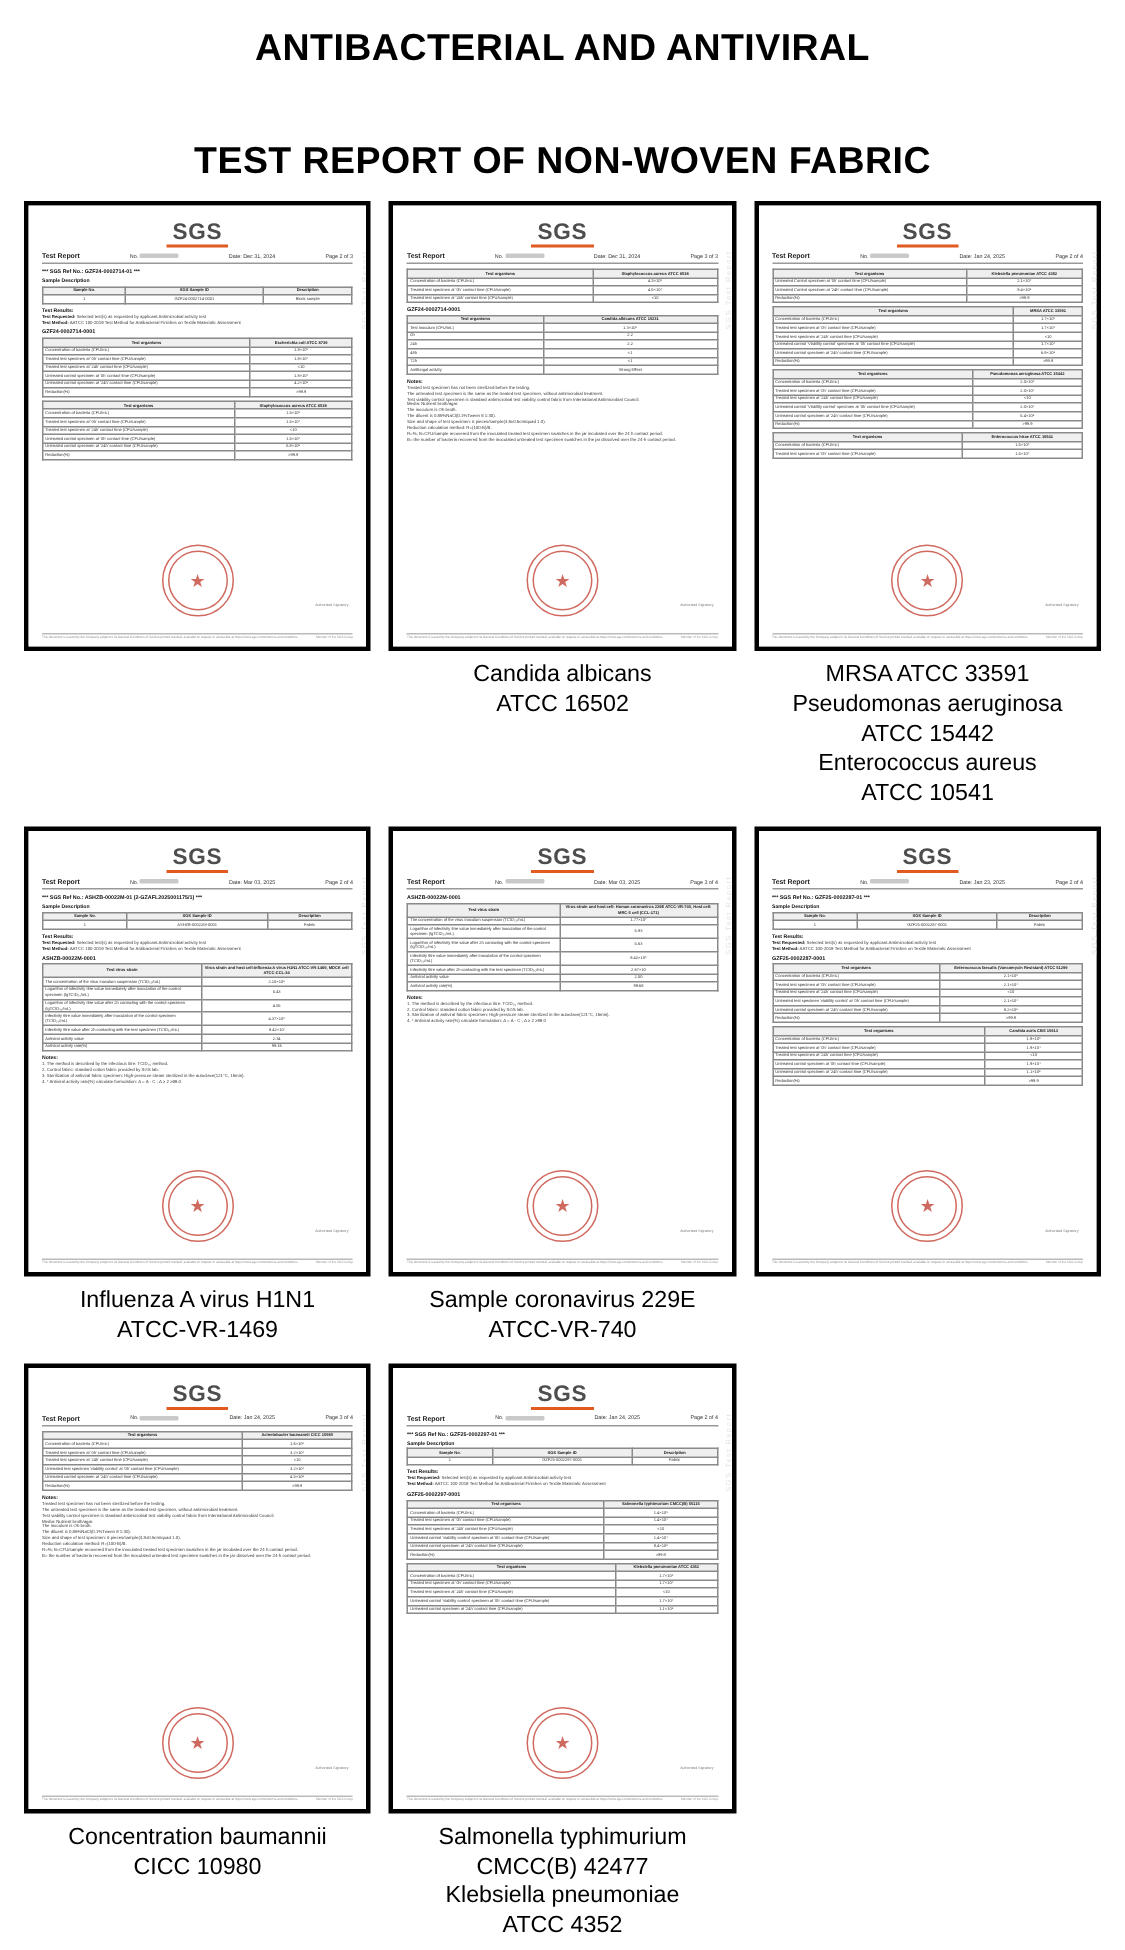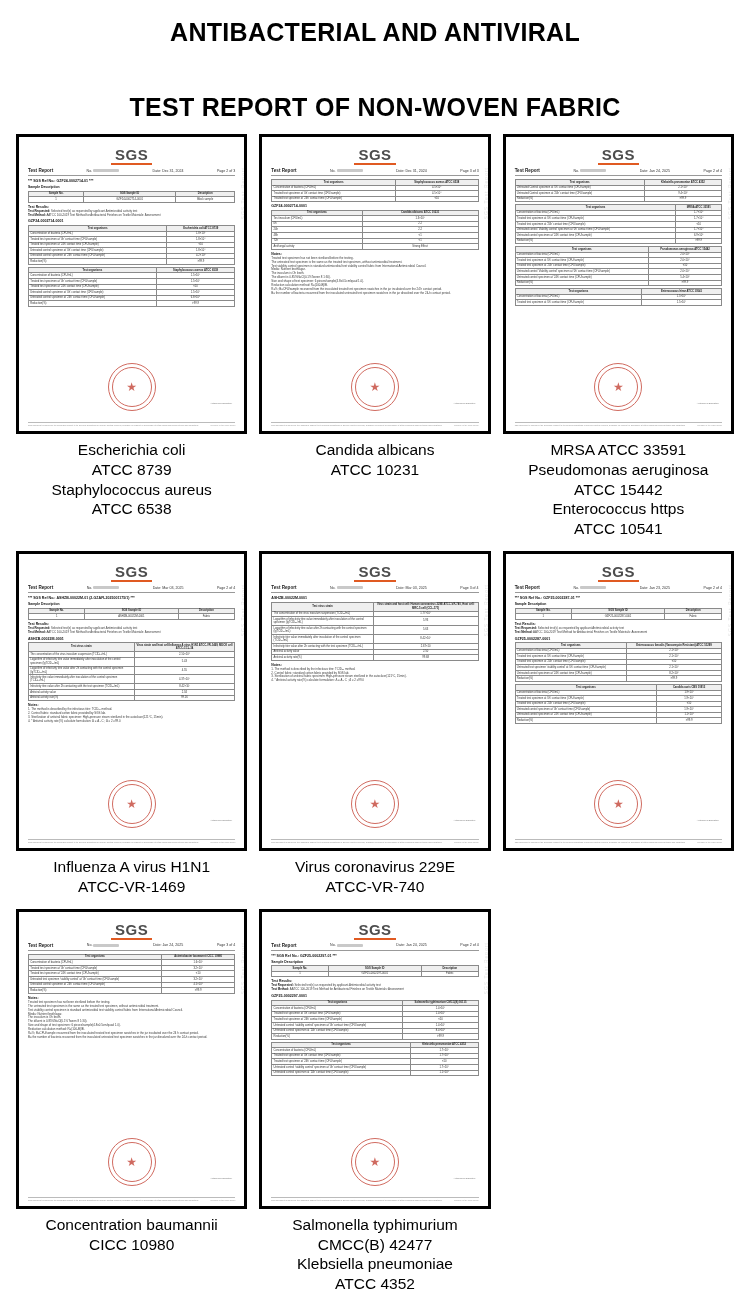--- a/index.html
+++ b/index.html
@@ -303,26 +303,20 @@
             <div class="stamp">
               <span class="stamp-in"></span>
             </div>
             <div class="sig">Authorized Signatory</div>
             <div class="footer">
               <span class="fl">This document is issued by the Company subject to its General Conditions of Service printed overleaf, available on request or accessible at https://www.sgs.com/en/terms-and-conditions</span>
               <span class="fr">Member of the SGS Group</span>
             </div>
           </div>
         </div>
-        <div class="caption">
-          <div>Escherichia coli</div>
-          <div>ATCC 8739</div>
-          <div>Staphylococcus aureus</div>
-          <div>ATCC 6538</div>
-        </div>
       </div>
       <div class="cell">
         <div class="cert-frame">
           <div class="doc">
             <div class="wm">SGS Test Report</div>
             <div class="sgs-logo"><span class="mark">SGS</span></div>
             <div class="hdr-row">
               <span class="rtitle">Test Report</span>
               <span>No. <span class="redact" style="width:26px"></span></span>
               <span>Date: Dec 31, 2024</span>
@@ -388,21 +382,21 @@
             </div>
             <div class="sig">Authorized Signatory</div>
             <div class="footer">
               <span class="fl">This document is issued by the Company subject to its General Conditions of Service printed overleaf, available on request or accessible at https://www.sgs.com/en/terms-and-conditions</span>
               <span class="fr">Member of the SGS Group</span>
             </div>
           </div>
         </div>
         <div class="caption">
           <div>Candida albicans</div>
-          <div>ATCC 10231</div>
+          <div>ATCC 16502</div>
         </div>
       </div>
       <div class="cell">
         <div class="cert-frame">
           <div class="doc">
             <div class="wm">SGS Test Report</div>
             <div class="sgs-logo"><span class="mark">SGS</span></div>
             <div class="hdr-row">
               <span class="rtitle">Test Report</span>
               <span>No. <span class="redact" style="width:26px"></span></span>
@@ -516,21 +510,21 @@
             <div class="footer">
               <span class="fl">This document is issued by the Company subject to its General Conditions of Service printed overleaf, available on request or accessible at https://www.sgs.com/en/terms-and-conditions</span>
               <span class="fr">Member of the SGS Group</span>
             </div>
           </div>
         </div>
         <div class="caption">
           <div>MRSA ATCC 33591</div>
           <div>Pseudomonas aeruginosa</div>
           <div>ATCC 15442</div>
-          <div>Enterococcus https</div>
+          <div>Enterococcus aureus</div>
           <div>ATCC 10541</div>
         </div>
       </div>
       <div class="cell">
         <div class="cert-frame">
           <div class="doc">
             <div class="wm">SGS Test Report</div>
             <div class="sgs-logo"><span class="mark">SGS</span></div>
             <div class="hdr-row">
               <span class="rtitle">Test Report</span>
@@ -665,21 +659,21 @@
               <span class="stamp-in"></span>
             </div>
             <div class="sig">Authorized Signatory</div>
             <div class="footer">
               <span class="fl">This document is issued by the Company subject to its General Conditions of Service printed overleaf, available on request or accessible at https://www.sgs.com/en/terms-and-conditions</span>
               <span class="fr">Member of the SGS Group</span>
             </div>
           </div>
         </div>
         <div class="caption">
-          <div>Virus coronavirus 229E</div>
+          <div>Sample coronavirus 229E</div>
           <div>ATCC-VR-740</div>
         </div>
       </div>
       <div class="cell">
         <div class="cert-frame">
           <div class="doc">
             <div class="wm">SGS Test Report</div>
             <div class="sgs-logo"><span class="mark">SGS</span></div>
             <div class="hdr-row">
               <span class="rtitle">Test Report</span>

